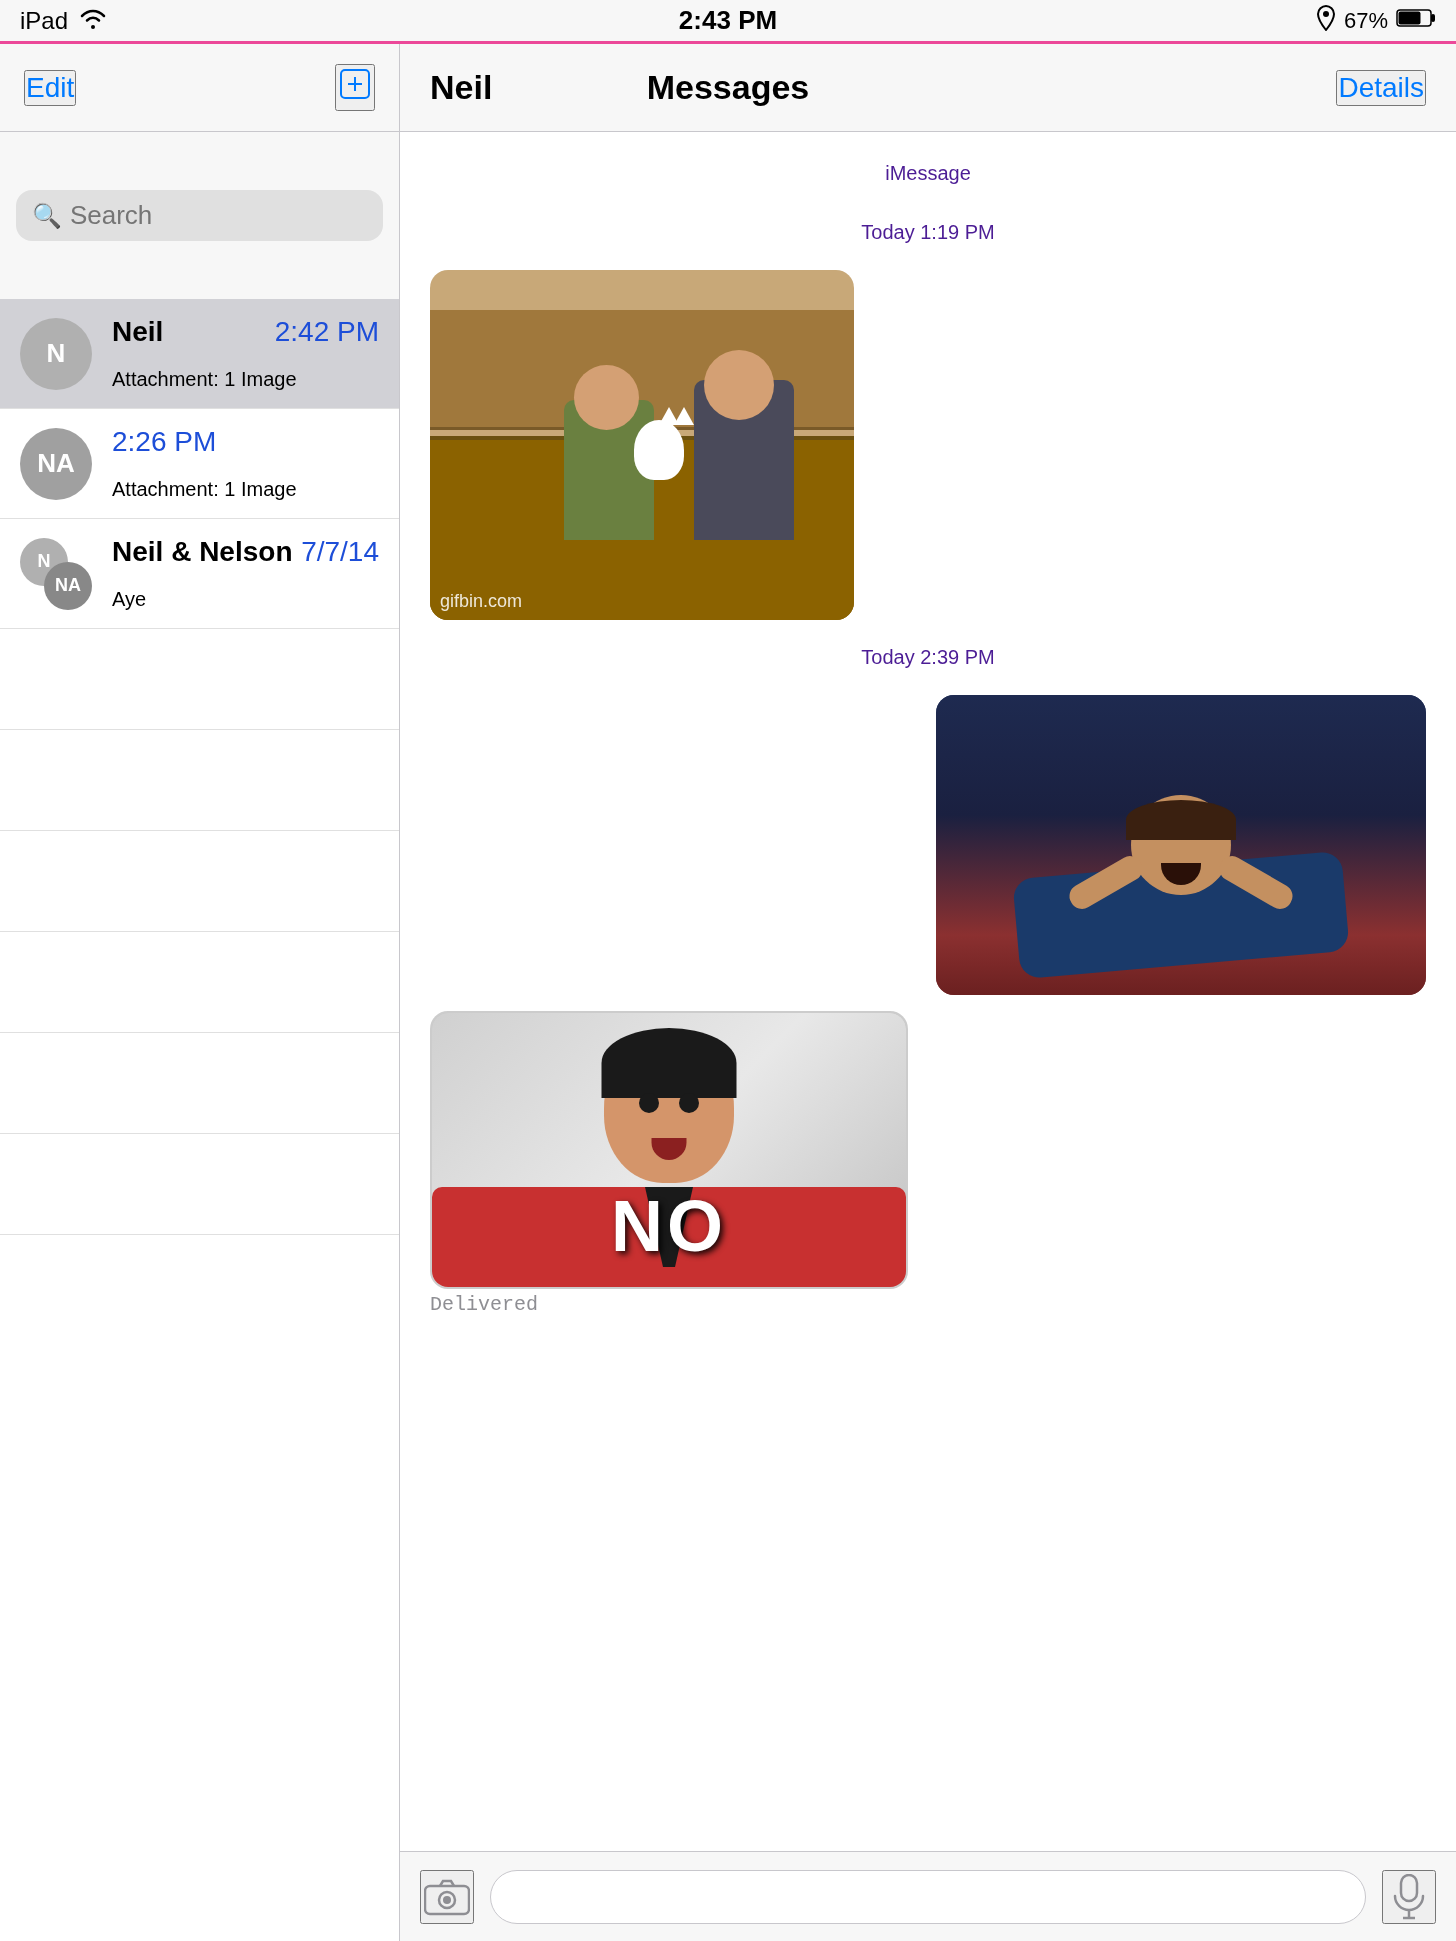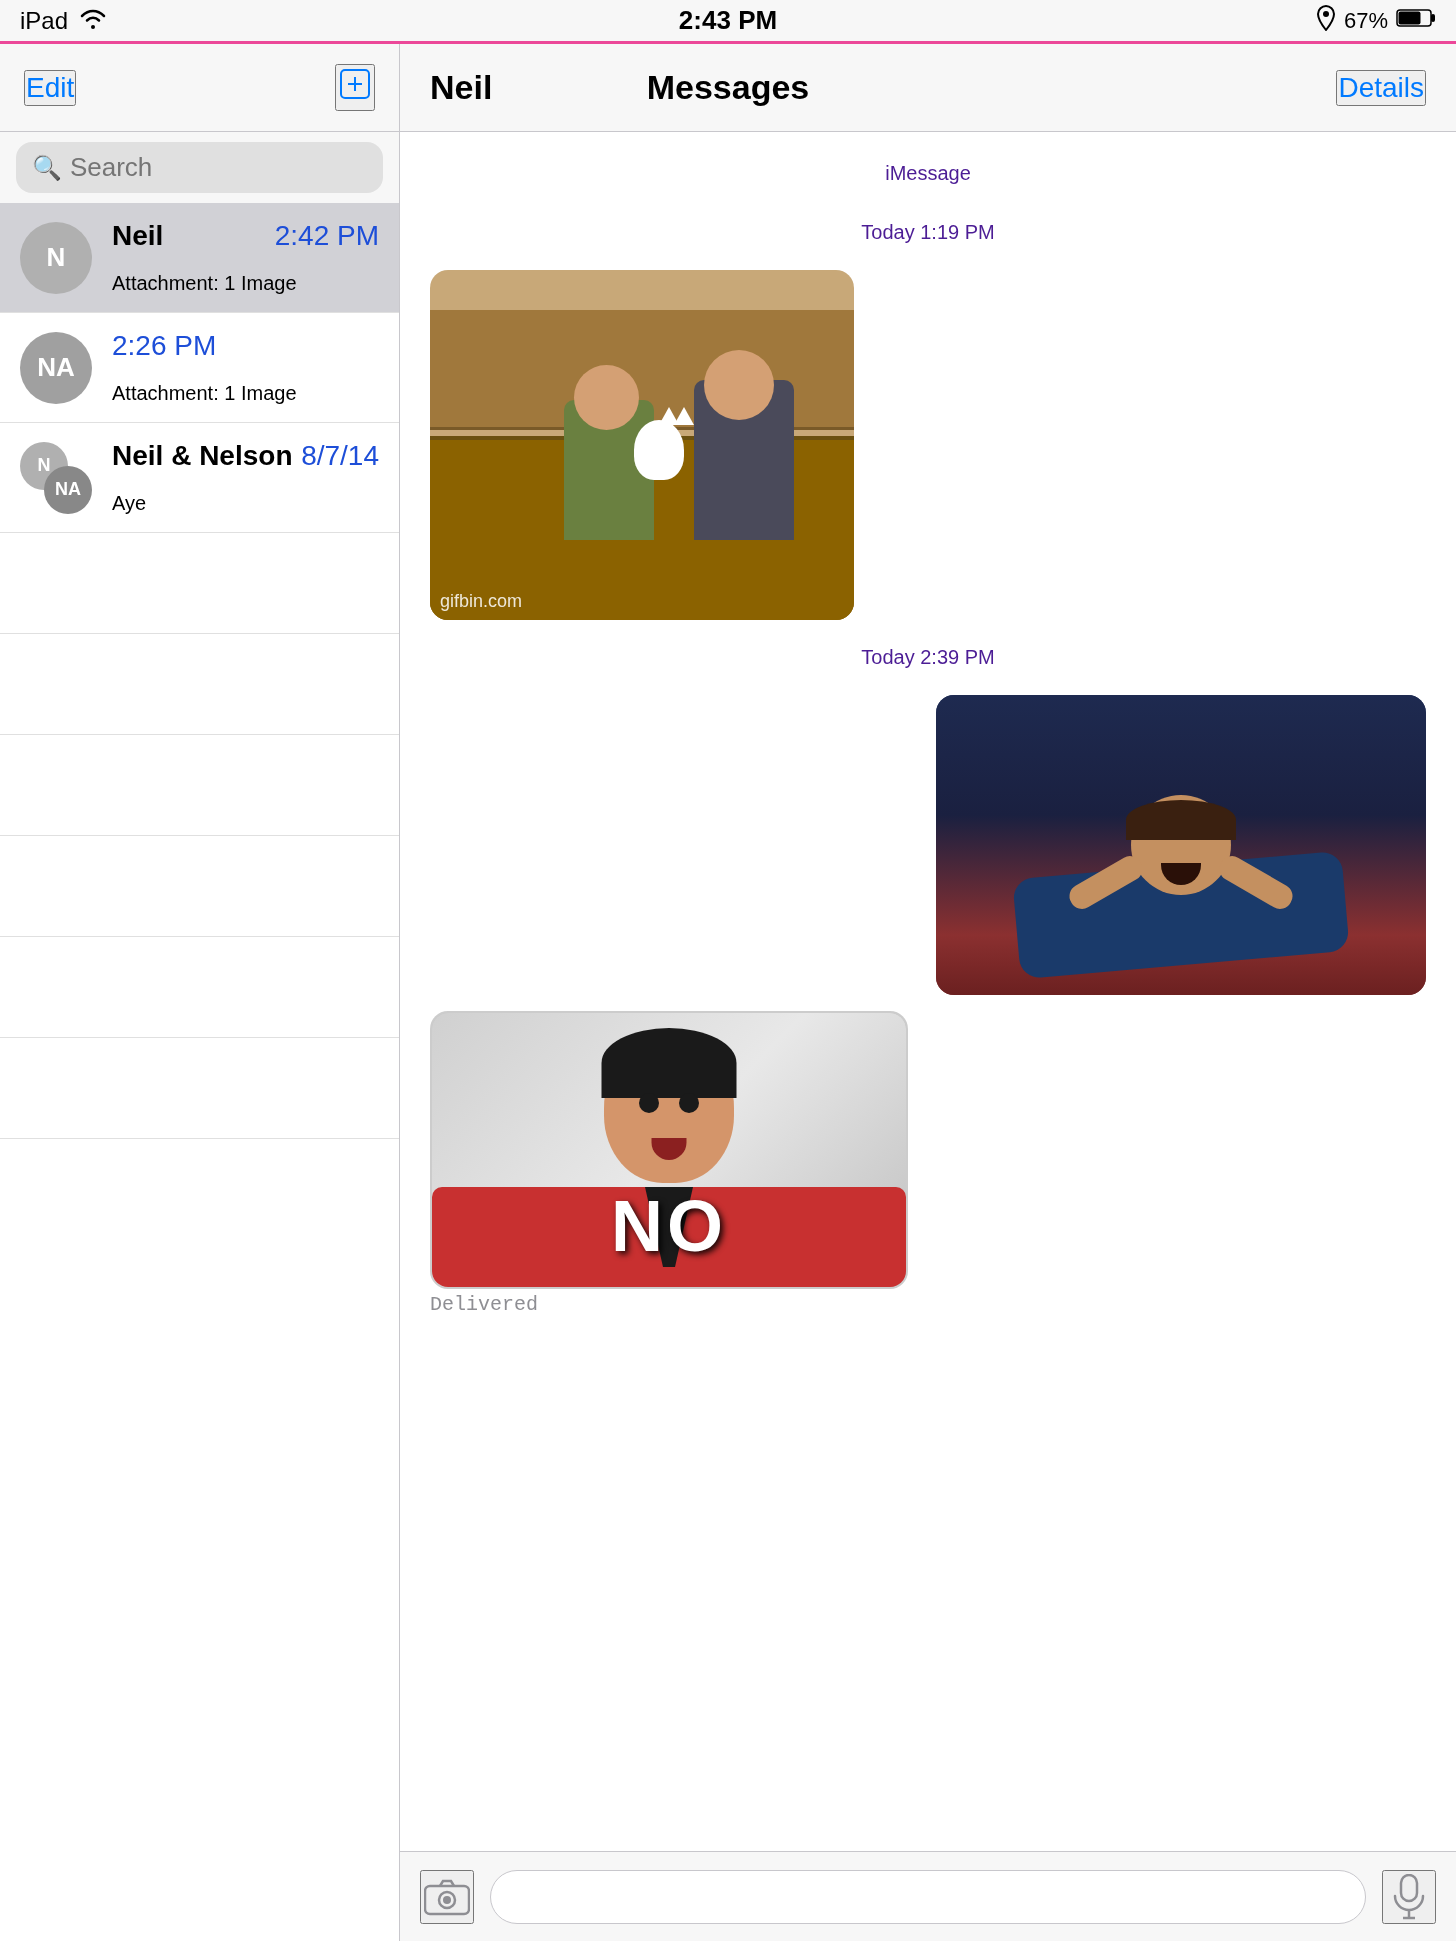--- a/index.html
+++ b/index.html
@@ -38,20 +38,21 @@
     }
 
     
     .messages-panel {
       width: 400px;
       background: #f7f7f7;
       display: flex;
       flex-direction: column;
       border-right: 1px solid #c8c7cc;
       flex-shrink: 0;
+      gap: 48px;
     }
 
     .messages-header {
       height: 88px;
       background: #f7f7f7;
       display: flex;
       align-items: center;
       justify-content: space-between;
       padding: 0 24px;
       border-bottom: 1px solid #c8c7cc;
@@ -398,21 +399,21 @@
       </div>
 
       <div class="conv-item">
         <div class="avatar-group">
           <div class="av1">N</div>
           <div class="av2">NA</div>
         </div>
         <div class="conv-info">
           <div class="conv-name-row">
             <span class="conv-name">Neil &amp; Nelson</span>
-            <span class="conv-time">8/7/14</span>
+            <span class="conv-time">7/7/14</span>
           </div>
           <div class="conv-preview">Aye</div>
         </div>
       </div>
 
       <div class="divider-lines">
         <div class="divider-line"></div>
         <div class="divider-line"></div>
         <div class="divider-line"></div>
         <div class="divider-line"></div>

